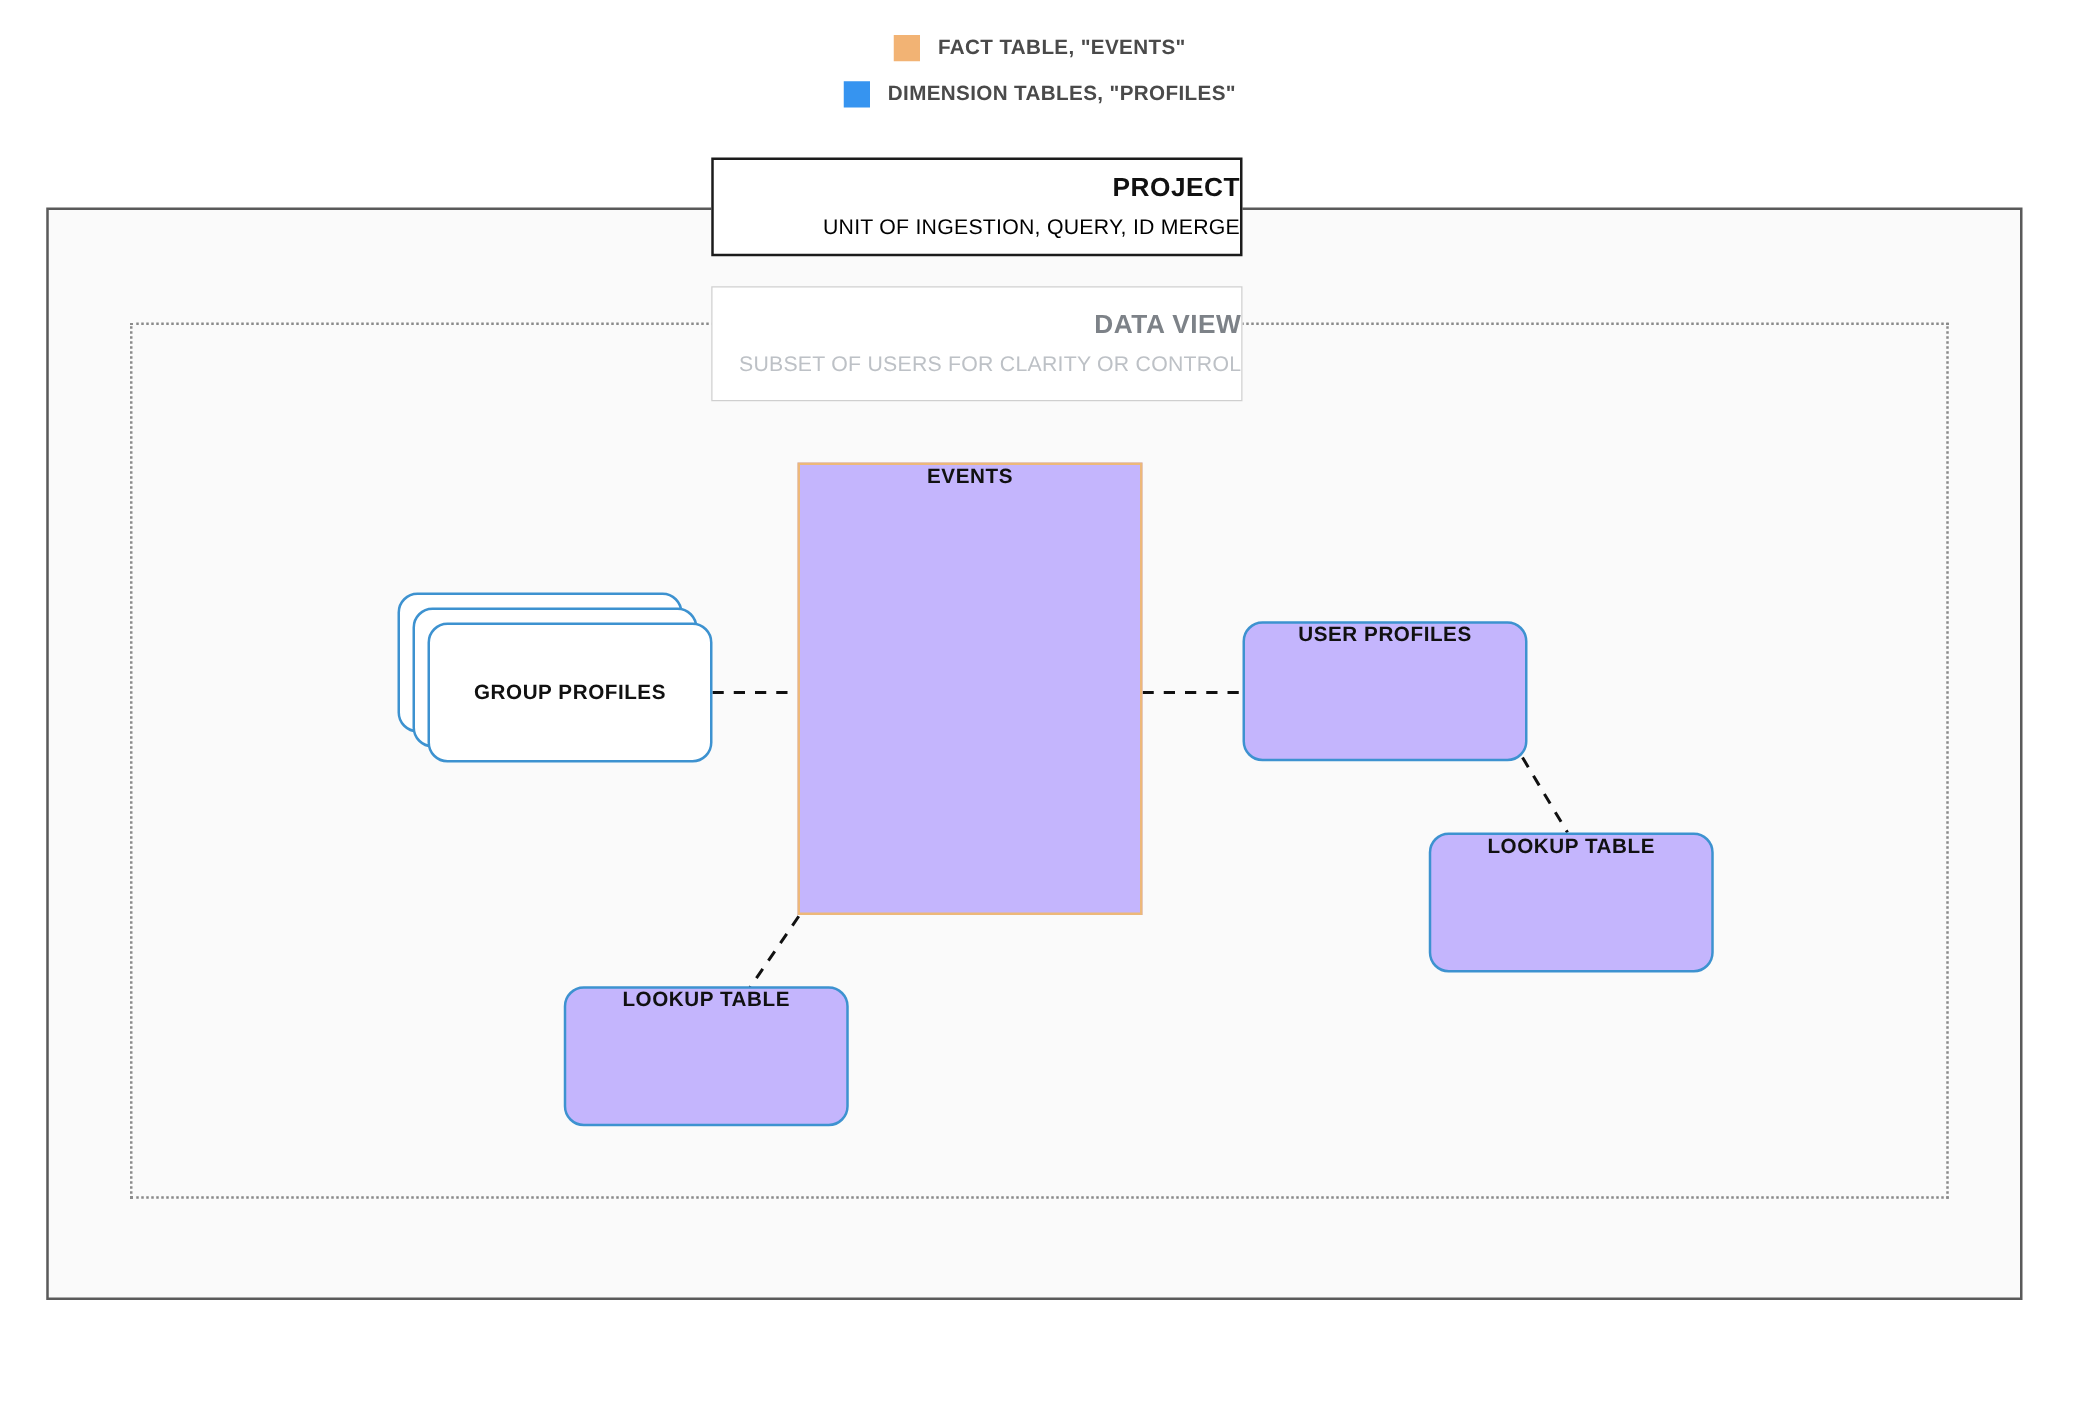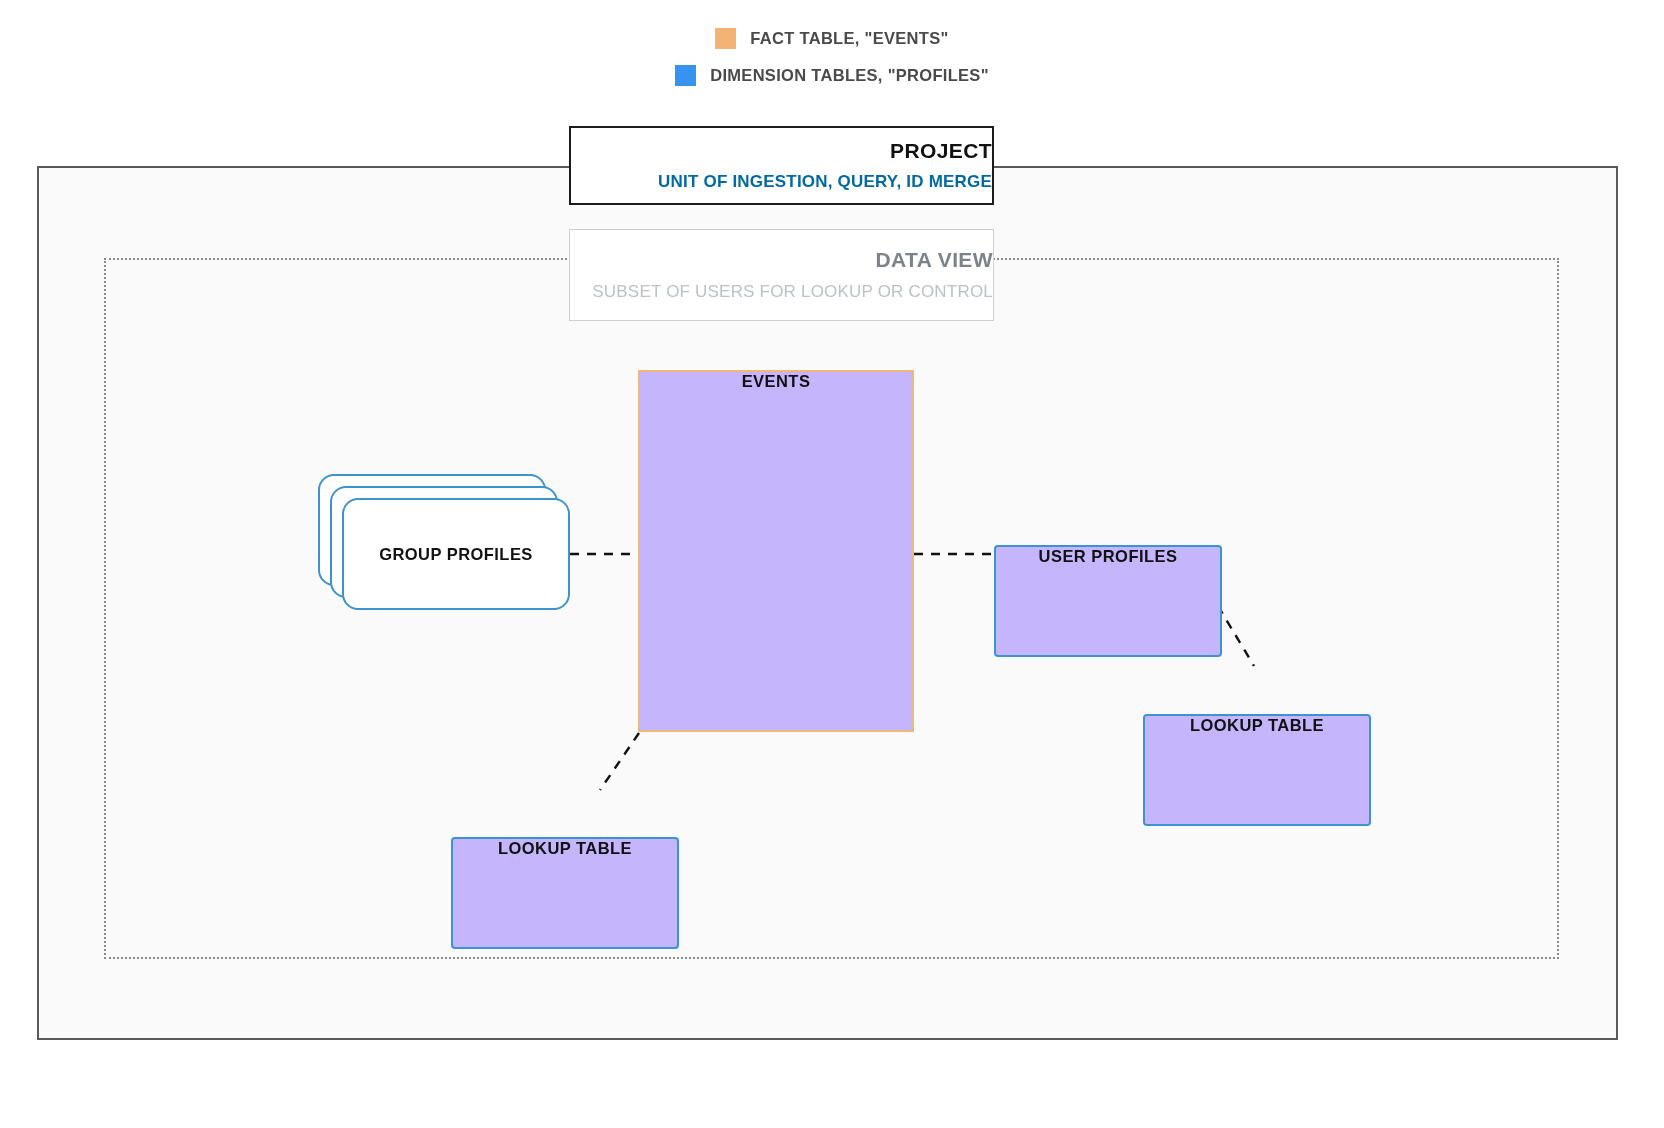--- a/index.html
+++ b/index.html
@@ -92,21 +92,21 @@
   }
 
   .project-label {
     left: 569px;
     top: 126px;
     width: 425px;
     height: 79px;
     border: 2px solid #1b1b1b;
   }
   .project-label .title { color: #111111; }
-  .project-label .subtitle { color: #0369a1; font-weight: bold; }
+  .project-label .subtitle { color: #000000; }
 
   .dataview-label {
     left: 569px;
     top: 229px;
     width: 425px;
     height: 92px;
     border: 1.5px solid #cfcfcf;
   }
   .dataview-label .title { color: #7d8288; }
   .dataview-label .subtitle { color: #bdc1c6; }
@@ -132,22 +132,21 @@
   .events-node {
     left: 638px;
     top: 370px;
     width: 276px;
     height: 362px;
     border: 2px solid #edb879;
   }
 
   .profile-node {
     border: 2.5px solid #3d92d0;
-    border-radius: 4px;
-    margin-top: 48px;
+    border-radius: 16px;
   }
 
   
   .stack {
     position: absolute;
     left: 318px;
     top: 474px;
     width: 252px;
     height: 136px;
     z-index: 5;
@@ -226,21 +225,21 @@
     <line x1="1218" y1="606" x2="1254" y2="666" stroke="#111111" stroke-width="2.4" stroke-dasharray="9 8"></line>
   </svg>
 
   <div class="label-box project-label">
     <div class="title">PROJECT</div>
     <div class="subtitle">UNIT OF INGESTION, QUERY, ID MERGE</div>
   </div>
 
   <div class="label-box dataview-label">
     <div class="title">DATA VIEW</div>
-    <div class="subtitle">SUBSET OF USERS FOR LOOKUP OR CONTROL</div>
+    <div class="subtitle">SUBSET OF USERS FOR CLARITY OR CONTROL</div>
   </div>
 
   <div class="node events-node">
     <span class="node-label">EVENTS</span>
   </div>
 
   <div class="stack">
     <div class="stack-card c1"></div>
     <div class="stack-card c2"></div>
     <div class="stack-card c3">

